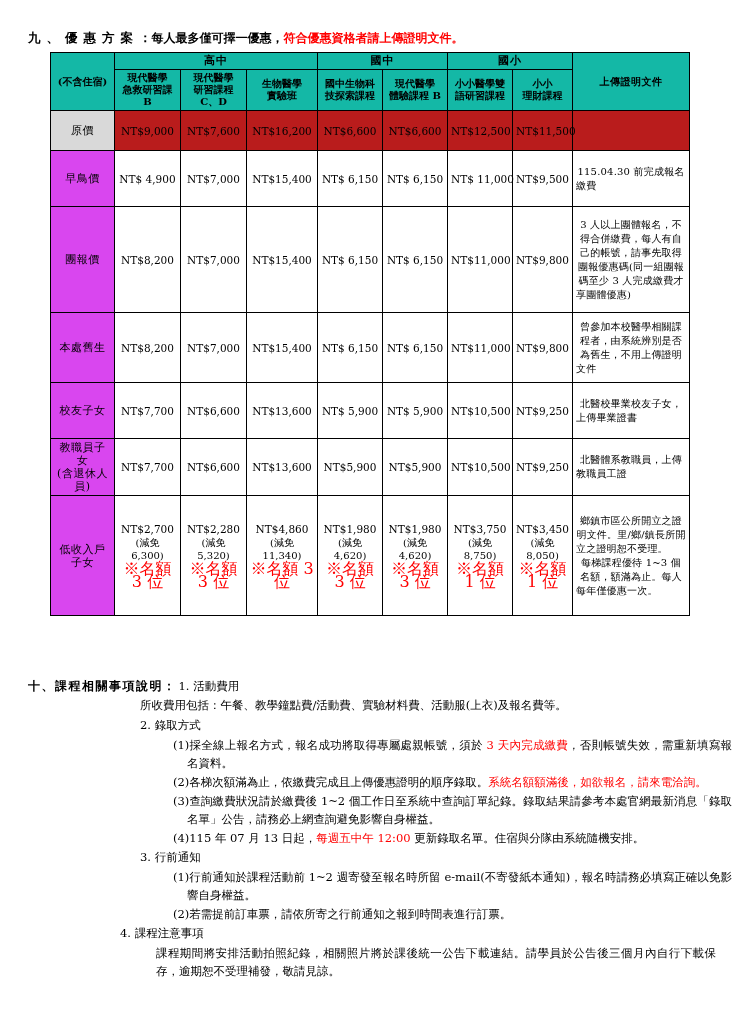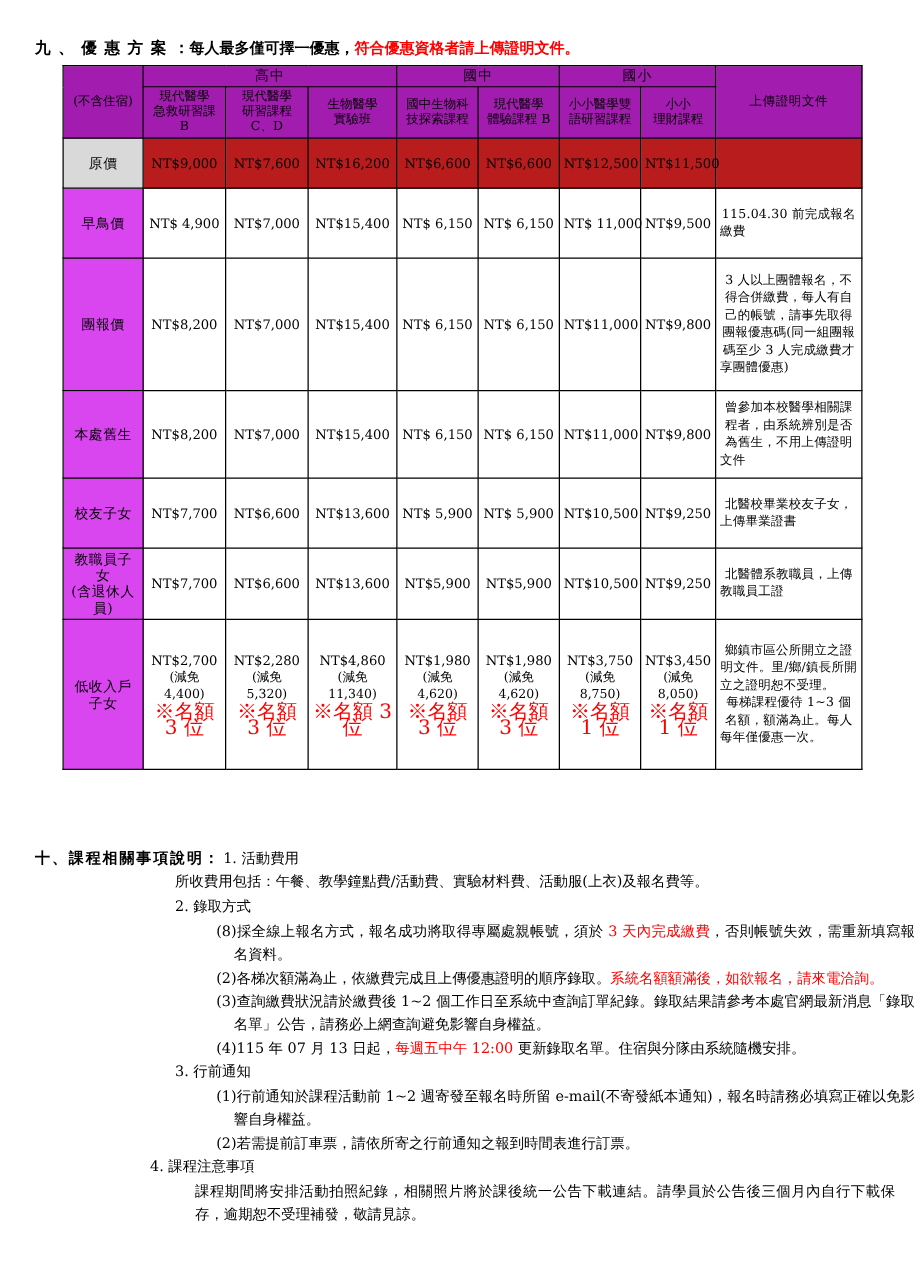--- a/index.html
+++ b/index.html
@@ -55,22 +55,22 @@
   }
   .fee-table td, .fee-table th {
     border: 1px solid #000000;
     padding: 2px 3px;
     text-align: center;
     vertical-align: middle;
     font-weight: normal;
   }
   .fee-table thead td,
   .fee-table thead th {
-    background: #a21caf;
-    font-weight: normal;
+    background: #14b8a6;
+    font-weight: bold;
     font-size: 10px;
     line-height: 12px;
   }
   .fee-table .grouphdr {
     font-size: 11px;
     letter-spacing: 1px;
   }
   .corner-cell {
     font-size: 10px;
     font-weight: bold;
@@ -265,21 +265,21 @@
           <td class="money">NT$5,900</td>
           <td class="money">NT$5,900</td>
           <td class="money">NT$10,500</td>
           <td class="money">NT$9,250</td>
           <td class="note-cell">北醫體系教職員，上傳教職員工證</td>
         </tr>
         <tr style="height: 120px;">
           <td class="row-label">低收入戶<br>子女</td>
           <td class="cell-stack">
             <div class="money">NT$2,700</div>
-            <div class="sub">(減免 4,400)</div>
+            <div class="sub">(減免 6,300)</div>
             <div class="quota">※名額 3 位</div>
           </td>
           <td class="cell-stack">
             <div class="money">NT$2,280</div>
             <div class="sub">(減免 5,320)</div>
             <div class="quota">※名額 3 位</div>
           </td>
           <td class="cell-stack">
             <div class="money">NT$4,860</div>
             <div class="sub">(減免 11,340)</div>
@@ -313,21 +313,21 @@
   <div class="sec10">
     <div class="sec10-firstline">
       <span class="sec10-head"><span>十、</span><span>課程相關事項說明</span><span>：</span></span>
       <span class="item-text">1. 活動費用</span>
     </div>
 
     <div class="lvl1">所收費用包括：午餐、教學鐘點費/活動費、實驗材料費、活動服(上衣)及報名費等。</div>
     <div class="lvl2" style="margin-left:112px;">2. 錄取方式</div>
 
     <div class="lvl3">
-      <span>(8)採全線上報名方式，報名成功將取得專屬處親帳號，須於 </span><span class="red">3 天內完成繳費</span><span>，否則帳號失效，需重新填寫報名資料。</span>
+      <span>(1)採全線上報名方式，報名成功將取得專屬處親帳號，須於 </span><span class="red">3 天內完成繳費</span><span>，否則帳號失效，需重新填寫報名資料。</span>
     </div>
 
     <div class="lvl3">
       <span>(2)各梯次額滿為止，依繳費完成且上傳優惠證明的順序錄取。</span><span class="red">系統名額額滿後，如欲報名，請來電洽詢。</span>
     </div>
 
     <div class="lvl3">(3)查詢繳費狀況請於繳費後 1~2 個工作日至系統中查詢訂單紀錄。錄取結果請參考本處官網最新消息「錄取名單」公告，請務必上網查詢避免影響自身權益。</div>
 
     <div class="lvl3">
       <span>(4)115 年 07 月 13 日起，</span><span class="red">每週五中午 12:00</span><span> 更新錄取名單。住宿與分隊由系統隨機安排。</span>

